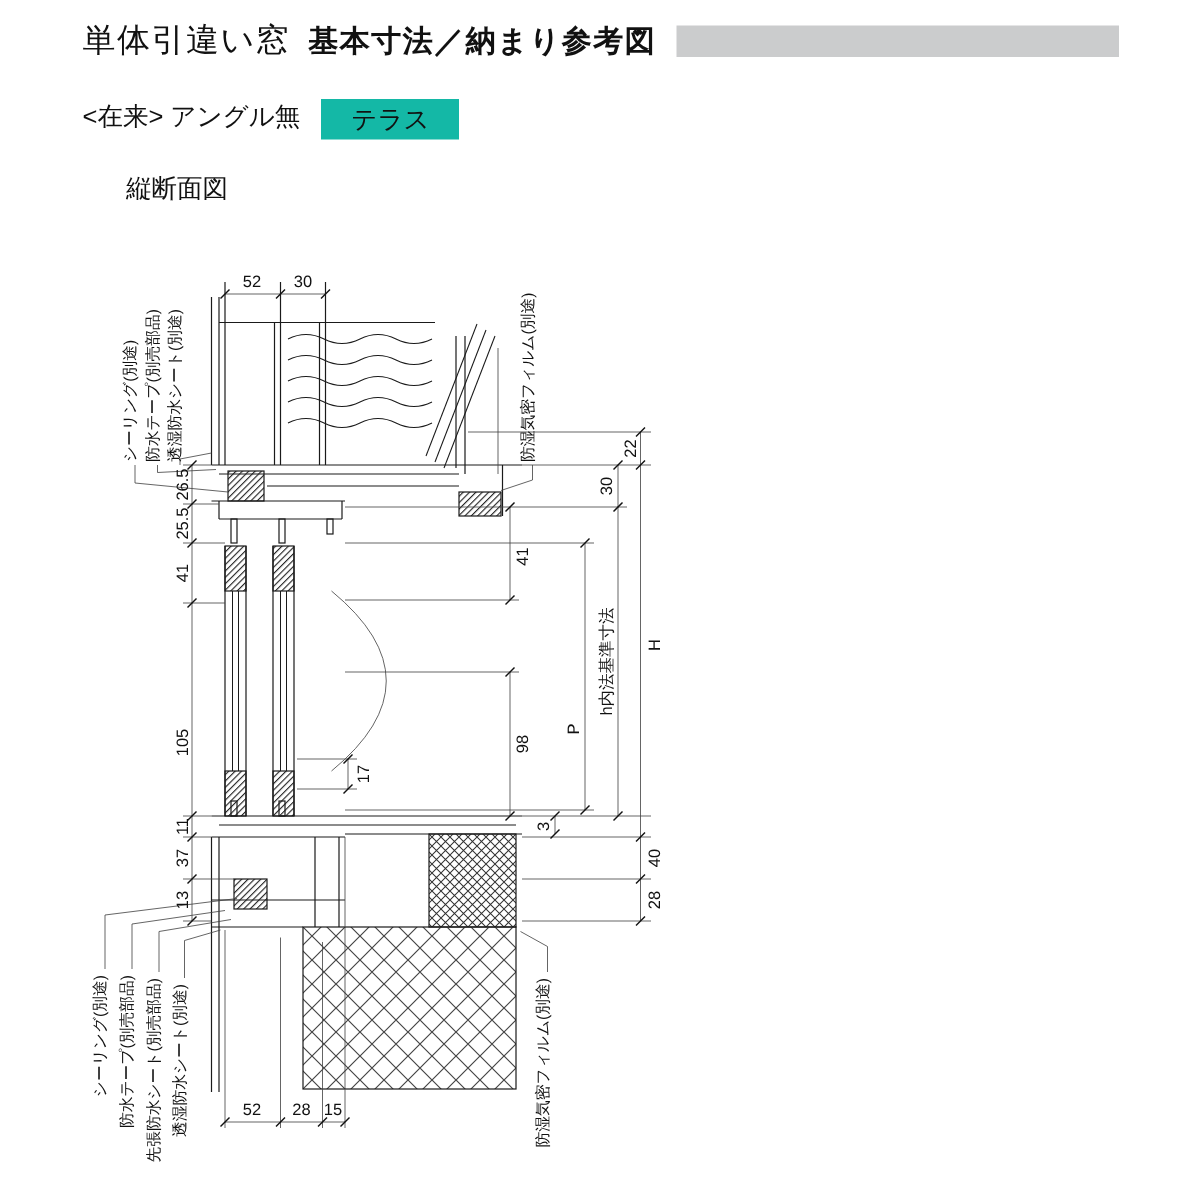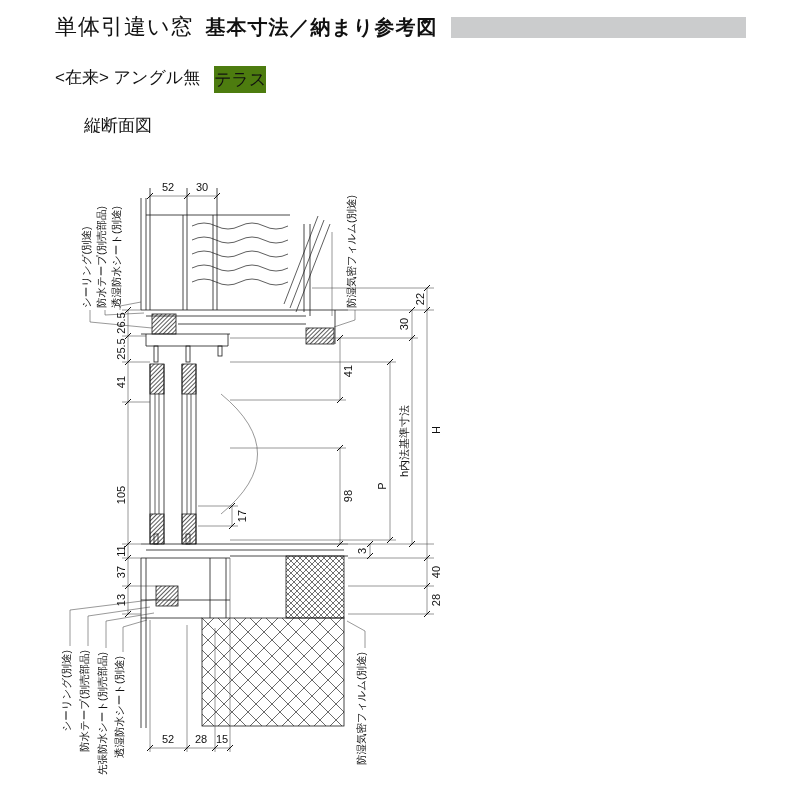--- a/index.html
+++ b/index.html
@@ -4,21 +4,21 @@
 <style>
   *{box-sizing:border-box}
   html,body{margin:0;padding:0}
   body{width:800px;height:800px;background:#ffffff;position:relative;
        font-family:"Liberation Sans","DejaVu Sans",sans-serif;color:#111}
   .titlebar{position:absolute;left:55px;top:12px;right:54px;display:flex;align-items:center}
   .t1{font-size:22px;font-weight:normal;letter-spacing:1px;white-space:nowrap}
   .t2{font-size:20px;font-weight:bold;margin-left:12px;letter-spacing:1px;white-space:nowrap}
   .bar{flex:1;height:21px;background:#cbcccd;margin-left:14px}
   .subrow{position:absolute;left:55px;top:66px;display:flex;align-items:flex-start;font-size:17px}
-  .badge{background:#4d7c0f;padding:2px 0;margin-left:14px}
+  .badge{background:#14b8a6;padding:2px 20px;margin-left:14px}
   .section-label{position:absolute;left:84px;top:114px;font-size:17px}
   svg{position:absolute;left:0;top:0}
   .ol{stroke:#1a1a1a;stroke-width:.8;fill:none}
   .ol7{stroke:#1a1a1a;stroke-width:.7;fill:none}
   .th{stroke:#444;stroke-width:.55;fill:none}
   .tk{stroke:#111;stroke-width:1;fill:none}
   text{fill:#111;stroke:none}
   .dim{font-size:11px;text-anchor:middle}
   .lbl{font-size:10.5px}
   .aS{text-anchor:start}

